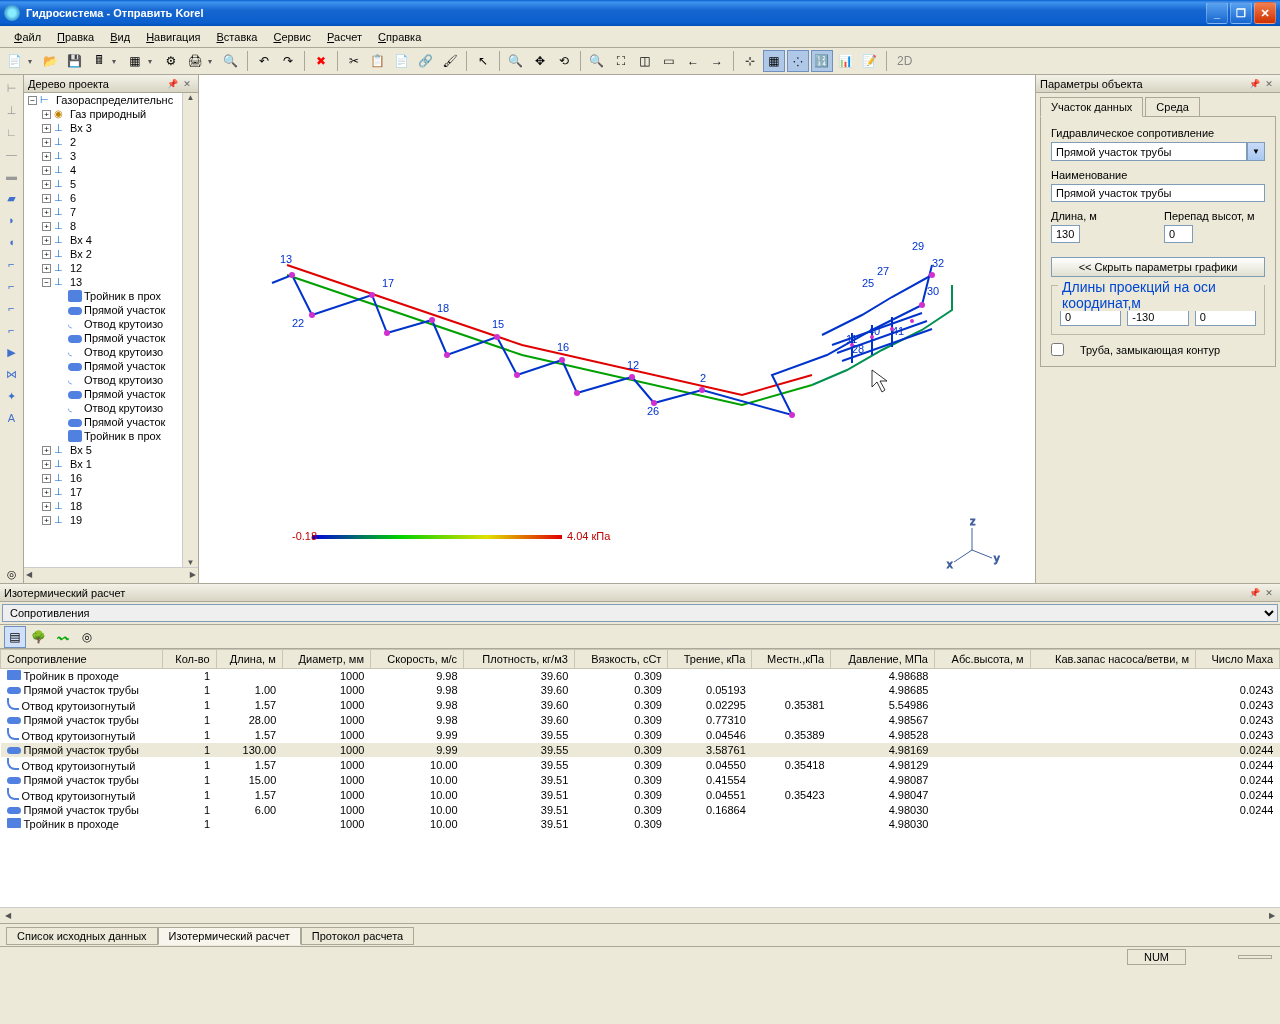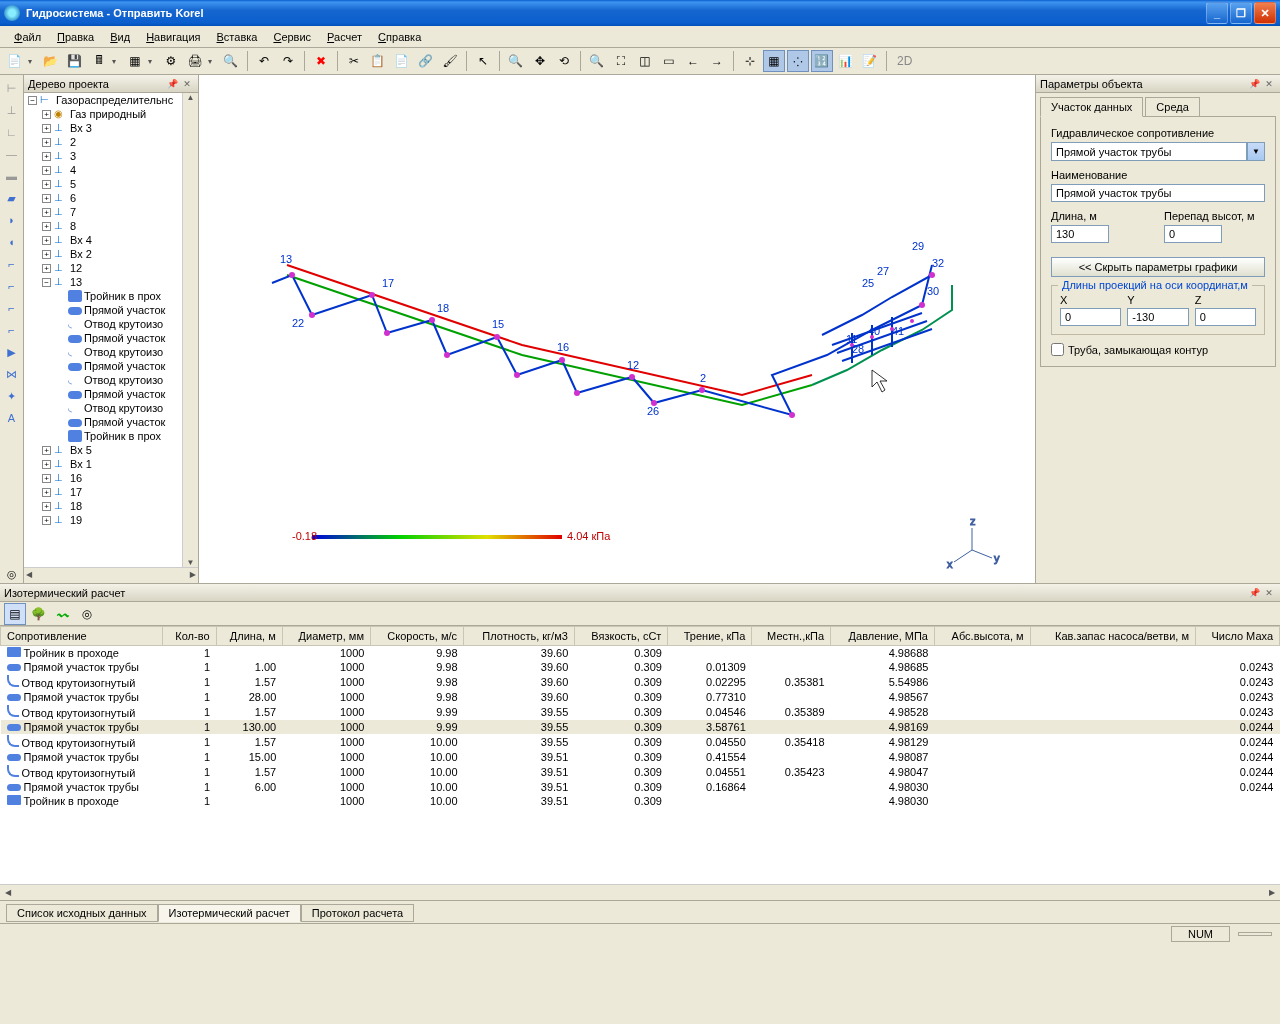--- a/index.html
+++ b/index.html
@@ -60,29 +60,29 @@
 .props-panel { width: 245px; background: #ece9d8; border-left: 1px solid #aca899; }
 .props-body { background: #ece9d8; padding: 0; }
 .tabs { display: flex; background: #ece9d8; padding: 4px 4px 0; }
 .tab { border: 1px solid #aca899; padding: 3px 10px; background: #ece9d8; margin-right: 2px; border-bottom: none; }
 .tab.active { background: #ece9d8; border-bottom: 1px solid #ece9d8; position: relative; z-index: 2; }
 .tab-content { border: 1px solid #aca899; margin: 0 4px 4px; padding: 10px; background: #ece9d8; position: relative; top: -1px; }
 .prop-label { margin-bottom: 3px; display: block; }
 .prop-select, .prop-input { width: 100%; border: 1px solid #7f9db9; background: white; padding: 2px 4px; font-size: 11px; margin-bottom: 8px; }
 .prop-row { display: flex; gap: 12px; margin-bottom: 6px; }
 .prop-col { flex: 1; }
-.prop-col .prop-input { width: 58px; }
+.prop-col .prop-input { width: 29px; }
 .toggle-btn { width: 100%; border: 1px solid #7f9db9; background: linear-gradient(to bottom, #fff, #e0e0d0); padding: 3px; text-align: center; margin-bottom: 8px; cursor: default; }
 .group-box { border: 1px solid #bfb8a5; padding: 8px; margin-bottom: 8px; position: relative; }
-.group-box .legend { position: absolute; top: -7px; left: 6px; background: #ece9d8; padding: 0 4px; color: #0046d5; font-size: 11px; }
+.group-box .legend { position: absolute; top: -7px; left: 6px; background: #ece9d8; padding: 0 4px; color: #0046d5; font-size: 14px; }
 .coord-row { display: flex; gap: 6px; }
 .coord-col { flex: 1; }
 .coord-col label { display: block; margin-bottom: 2px; }
 .coord-col input { width: 100%; border: 1px solid #7f9db9; padding: 2px 4px; font-size: 11px; }
-.checkbox-row { display: flex; align-items: center; gap: 4px; }
+.checkbox-row { display: flex; align-items: center; gap: 16px; }
 
 
 .results-panel { border-top: 1px solid #aca899; }
 .results-header { height: 18px; background: linear-gradient(to bottom, #f4f2e8, #d8d5c4); border-bottom: 1px solid #aca899; display: flex; align-items: center; padding: 0 4px; }
 .results-select { display: flex; border-bottom: 1px solid #aca899; }
 .results-select select { flex: 1; border: 1px solid #7f9db9; margin: 2px; font-size: 11px; padding: 1px 3px; }
 .results-tb { height: 24px; background: #ece9d8; border-bottom: 1px solid #aca899; display: flex; align-items: center; padding: 0 4px; gap: 2px; }
 .results-grid { background: white; height: 258px; overflow: auto; }
 .results-grid table { width: 100%; border-collapse: collapse; }
 .results-grid th { background: #ece9d8; border: 1px solid #cac6b5; padding: 3px 6px; font-weight: normal; text-align: left; white-space: nowrap; }
@@ -98,21 +98,21 @@
 .results-hscroll .hbar { flex: 1; height: 14px; background: #ece9d8; }
 .results-hscroll .hbtn { width: 16px; text-align: center; font-size: 8px; color: #555; }
 
 
 .bottom-tabs { height: 23px; background: #ece9d8; border-top: 1px solid #aca899; display: flex; align-items: flex-start; padding: 3px 6px 0; gap: 0; }
 .btab { border: 1px solid #aca899; padding: 2px 10px; background: #ece9d8; font-size: 11px; }
 .btab.active { background: #f8f6ec; border-bottom: 1px solid #f8f6ec; }
 
 
 .statusbar { height: 20px; background: #ece9d8; border-top: 1px solid #aca899; display: flex; justify-content: flex-end; align-items: center; padding: 0 8px; gap: 8px; font-size: 10px; }
-.statusbar .cell { border: 1px solid #aca899; padding: 1px 16px; }
+.statusbar .cell { border: 1px solid #aca899; padding: 1px 16px; margin-left: 44px; }
 </style>
 </head>
 <body>
 
 <div class="titlebar">
   <div class="app-icon"></div>
   <div class="title">Гидросистема - Отправить Korel</div>
   <div class="win-btns">
     <div class="win-btn min">_</div>
     <div class="win-btn max">❐</div>
@@ -506,20 +506,23 @@
     </div>
   </div>
 </div>
 
 <div class="results-panel">
   <div class="results-header panel-header">
     <span class="ph-title">Изотермический расчет</span>
     <span class="ph-btn">📌</span>
     <span class="ph-btn">✕</span>
   </div>
+  <div class="results-select">
+    <select><option>Сопротивления</option></select>
+  </div>
   <div class="results-tb">
     <span class="tbtn" style="border:1px solid #7090c0;background:#d0e0f8">▤</span>
     <span class="tbtn">🌳</span>
     <span class="tbtn" style="color:#0a0">〰</span>
     <span class="tbtn">◎</span>
   </div>
   <div class="results-grid">
     <table id="results-table">
         <thead>
           <tr>
@@ -555,21 +558,21 @@
             <td class="num"></td>
           </tr>
           <tr>
             <td><span class="res-icon pipe"></span>Прямой участок трубы</td>
             <td class="num">1</td>
             <td class="num">1.00</td>
             <td class="num">1000</td>
             <td class="num">9.98</td>
             <td class="num">39.60</td>
             <td class="num">0.309</td>
-            <td class="num">0.01309</td>
+            <td class="num">0.05193</td>
             <td class="num"></td>
             <td class="num">4.98685</td>
             <td class="num"></td>
             <td class="num"></td>
             <td class="num">0.0243</td>
           </tr>
           <tr>
             <td><span class="res-icon bend"></span>Отвод крутоизогнутый</td>
             <td class="num">1</td>
             <td class="num">1.57</td>

